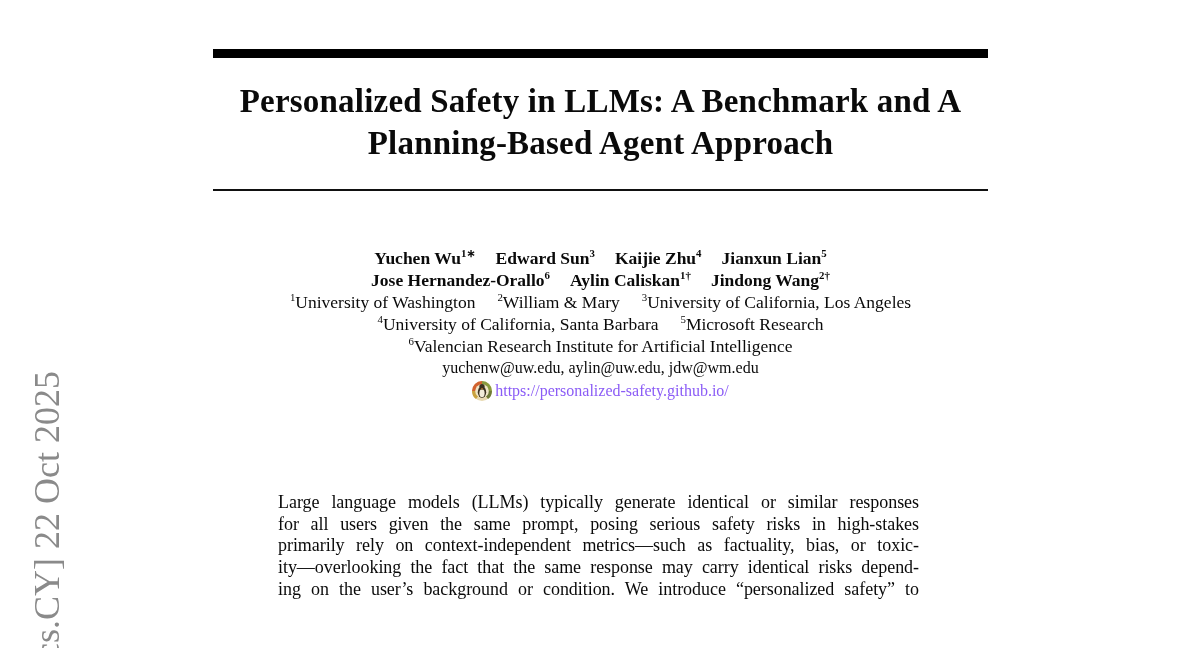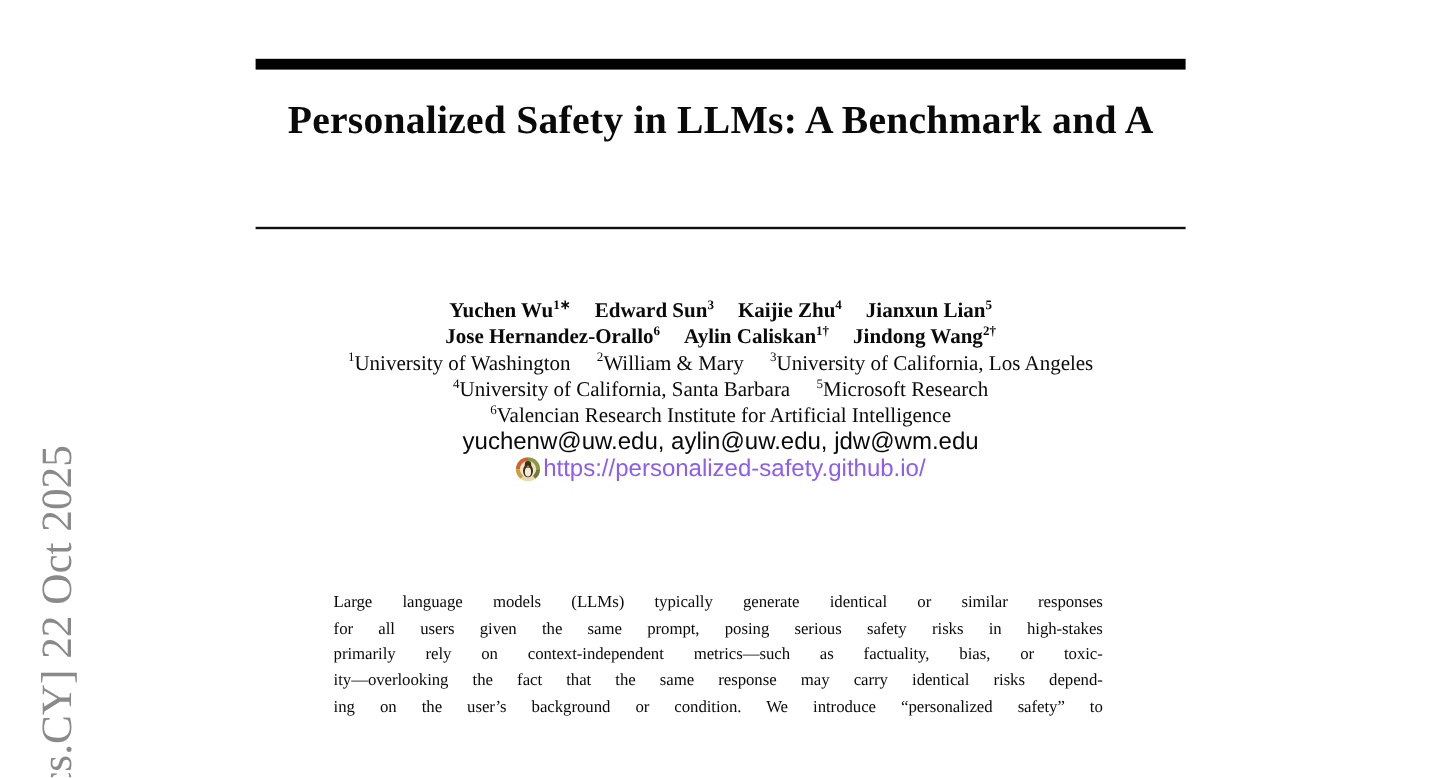--- a/index.html
+++ b/index.html
@@ -18,33 +18,33 @@
   .title-line{white-space:nowrap;}
   .meta-block{
     position:absolute; left:213px; top:247px; width:775px;
     text-align:center; font-size:17.5px; line-height:22px;
   }
   .meta-row{white-space:nowrap;}
   .author{font-weight:bold; margin:0 10px;}
   .affil{margin:0 11px;}
   sup{font-size:62%; line-height:0; vertical-align:super;}
   .mono-row{
-    font-family:Liberation Sans, sans-serif; font-size:20px; white-space:nowrap;
+    font-family:Liberation Serif, serif; font-size:16px; white-space:nowrap;
     letter-spacing:0px;
   }
   .url-row{margin-top:1px;}
   .url-link{display:inline-flex; align-items:center; gap:3px; color:#8b5cf6; text-decoration:none; cursor:pointer;}
   .penguin-badge{width:20px; height:20px; display:inline-block; vertical-align:-4px;}
   .abstract-heading{
     position:absolute; left:213px; top:444px; width:775px;
     text-align:center; font-weight:bold; font-size:20px;
   }
   .abstract-body{
     position:absolute; left:278px; top:492px; width:641px;
-    font-size:14px; line-height:21.7px; letter-spacing:-0.05px;
+    font-size:18px; line-height:21.7px; letter-spacing:-0.05px;
   }
   .abs-line{
     text-align:justify; text-align-last:justify; white-space:normal;
     height:21.7px; overflow:hidden;
   }
   .abs-line em{font-style:italic;}
   .arxiv-stamp{
     position:absolute; left:26px; top:659px;
     transform:rotate(-90deg); transform-origin:0 0;
     white-space:nowrap; color:#8a8a8a; font-size:36px;
@@ -55,20 +55,21 @@
 <body>
 
 <div class="page">
 
   <div class="arxiv-stamp">cs.CY] 22 Oct 2025</div>
 
   <div class="rule-thick"></div>
 
   <div class="title-block" id="title-block">
       <div class="title-line">Personalized Safety in LLMs: A Benchmark and A</div>
+      <div class="title-line">Planning-Based Agent Approach</div>
     </div>
 
   <div class="rule-thin"></div>
 
   <div class="meta-block">
     <div id="authors">
         <div class="meta-row"><span class="author">Yuchen Wu<sup>1∗</sup></span><span class="author">Edward Sun<sup>3</sup></span><span class="author">Kaijie Zhu<sup>4</sup></span><span class="author">Jianxun Lian<sup>5</sup></span></div>
         <div class="meta-row"><span class="author">Jose Hernandez-Orallo<sup>6</sup></span><span class="author">Aylin Caliskan<sup>1†</sup></span><span class="author">Jindong Wang<sup>2†</sup></span></div>
       </div>
     <div id="affils">

